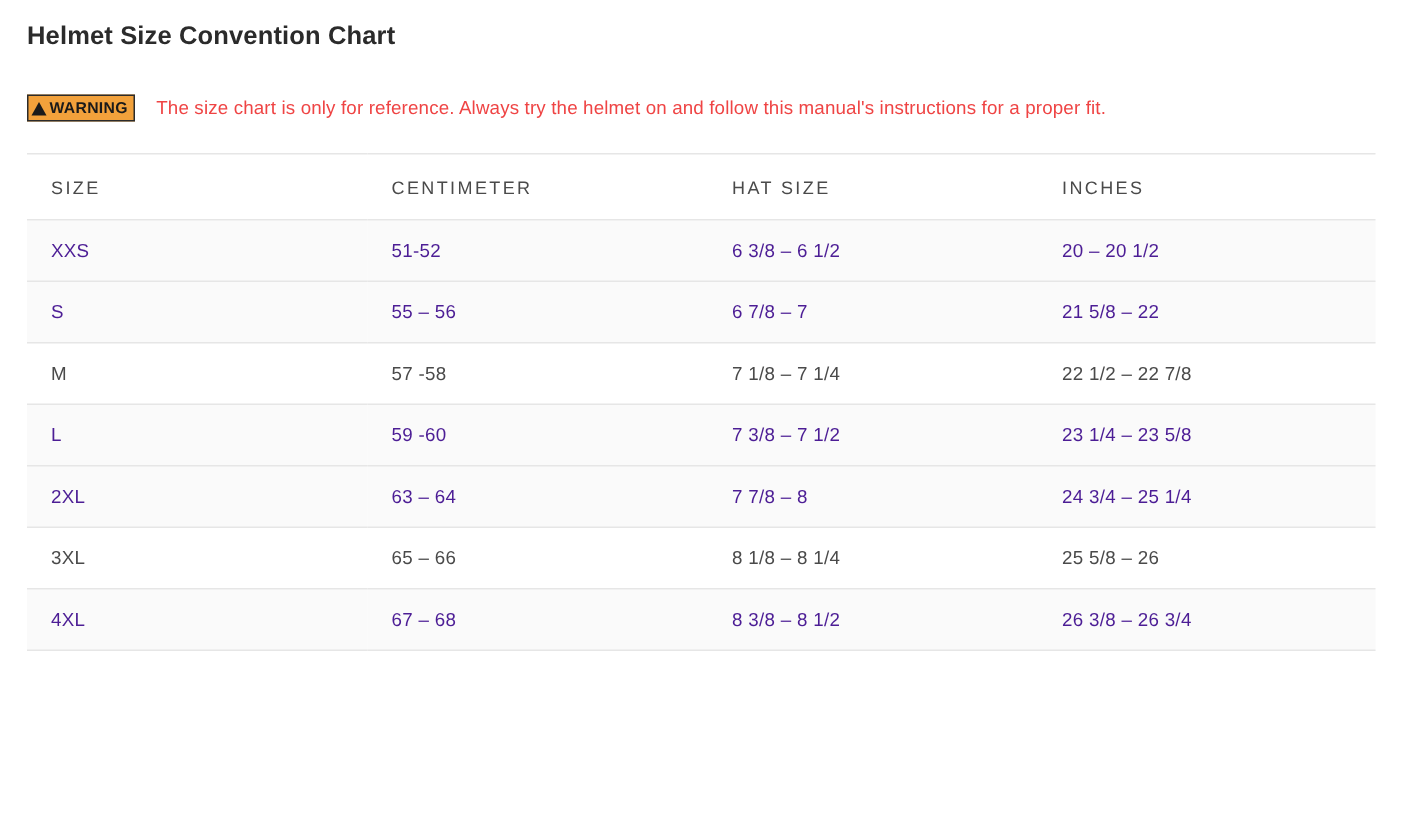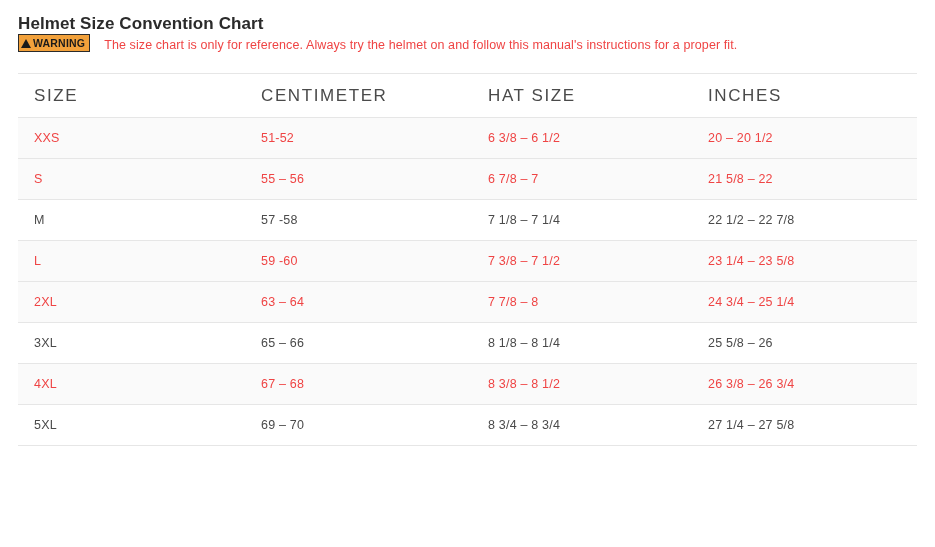--- a/index.html
+++ b/index.html
@@ -24,22 +24,22 @@
   .page-title {
     font-size: 17px;
     font-weight: bold;
     color: #2b2b2b;
     letter-spacing: 0.1px;
     margin: 8px 0 0 0;
     padding-top: 6px;
   }
   .notice-row {
     display: flex;
-    align-items: flex-end;
-    margin-top: 0;
+    align-items: center;
+    margin-top: 29px;
     height: 18px;
   }
   .warning-badge {
     display: inline-flex;
     align-items: center;
     gap: 2px;
     background: #f5a623;
     background: #f2a13b;
     border: 1px solid #2b2b2b;
     color: #1a1a1a;
@@ -80,30 +80,30 @@
     height: 40px;
     font-size: 12.5px;
     font-weight: normal;
     border-bottom: 1px solid #e6e6e6;
     color: #4a4a4a;
     vertical-align: middle;
     letter-spacing: 0.2px;
   }
   table.size-table thead th {
     height: 43px;
-    font-size: 17px;
+    font-size: 12px;
     letter-spacing: 1.6px;
     color: #4a4a4a;
     border-top: 1px solid #e6e6e6;
     border-bottom: 1px solid #e6e6e6;
     background: #ffffff;
   }
   table.size-table tbody tr.odd td {
     background: #fafafa;
-    color: #ef4444;
+    color: #4c1d95;
   }
   table.size-table tbody tr.even td {
     background: #ffffff;
     color: #4a4a4a;
   }
   col.c0 { width: 227px; }
   col.c1 { width: 227px; }
   col.c2 { width: 220px; }
   col.c3 { width: 225px; }
 </style>
@@ -173,22 +173,16 @@
         <td>65 – 66</td>
         <td>8 1/8 – 8 1/4</td>
         <td>25 5/8 – 26</td>
       </tr>
       <tr class="odd">
         <td>4XL</td>
         <td>67 – 68</td>
         <td>8 3/8 – 8 1/2</td>
         <td>26 3/8 – 26 3/4</td>
       </tr>
-      <tr class="even">
-        <td>5XL</td>
-        <td>69 – 70</td>
-        <td>8 3/4 – 8 3/4</td>
-        <td>27 1/4 – 27 5/8</td>
-      </tr>
     </tbody>
   </table>
 
 </div>
 
 </body></html>

